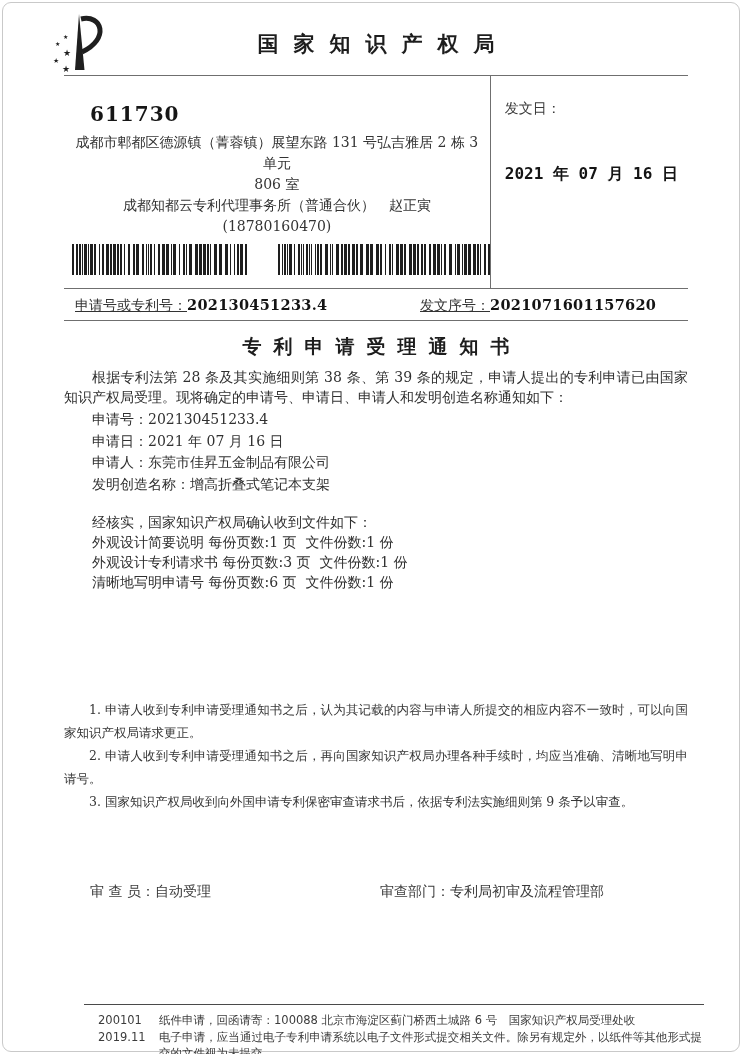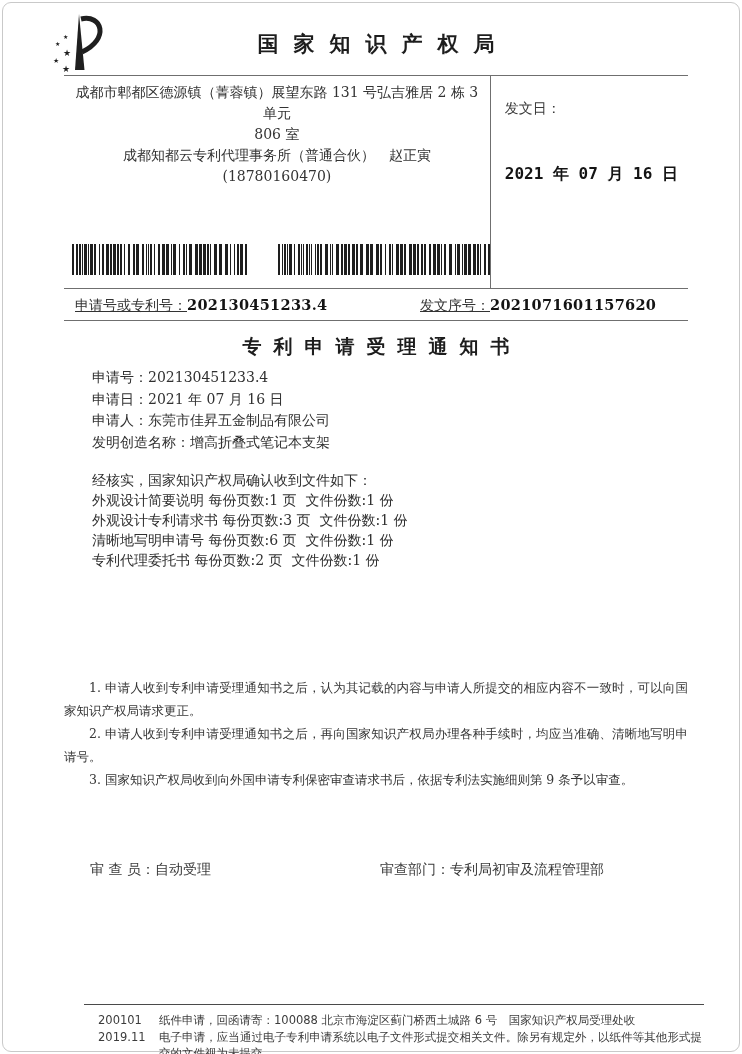--- a/index.html
+++ b/index.html
@@ -110,20 +110,21 @@
         <text x="13" y="44" font-size="9" fill="#1f1f1f">★</text>
         <text x="3" y="51" font-size="7" fill="#1f1f1f">★</text>
         <text x="12" y="60" font-size="9" fill="#1f1f1f">★</text>
       </svg>
       <div class="agency-title">国家知识产权局</div>
     </div>
     <hr class="rule">
 
     <div class="info-table">
       <div class="addr-cell">
+        <div class="postal-code">611730</div>
         <div class="addr-lines">
           <div>成都市郫都区德源镇（菁蓉镇）展望东路 131 号弘吉雅居 2 栋 3 单元</div>
           <div>806 室</div>
           <div>成都知都云专利代理事务所（普通合伙）　赵正寅(18780160470)</div>
         </div>
         <div class="barcode-row">
           <div class="barcode bc1" id="barcode1"><i style="width:2px;margin-right:2px"></i><i style="width:2px;margin-right:1px"></i><i style="width:2px;margin-right:1px"></i><i style="width:1px;margin-right:1px"></i><i style="width:3px;margin-right:1px"></i><i style="width:1px;margin-right:1px"></i><i style="width:3px;margin-right:1px"></i><i style="width:2px;margin-right:3px"></i><i style="width:1px;margin-right:2px"></i><i style="width:2px;margin-right:2px"></i><i style="width:3px;margin-right:1px"></i><i style="width:2px;margin-right:1px"></i><i style="width:3px;margin-right:1px"></i><i style="width:2px;margin-right:1px"></i><i style="width:2px;margin-right:2px"></i><i style="width:1px;margin-right:3px"></i><i style="width:2px;margin-right:3px"></i><i style="width:2px;margin-right:1px"></i><i style="width:3px;margin-right:3px"></i><i style="width:2px;margin-right:2px"></i><i style="width:1px;margin-right:1px"></i><i style="width:1px;margin-right:1px"></i><i style="width:2px;margin-right:2px"></i><i style="width:1px;margin-right:3px"></i><i style="width:2px;margin-right:2px"></i><i style="width:3px;margin-right:1px"></i><i style="width:3px;margin-right:2px"></i><i style="width:1px;margin-right:1px"></i><i style="width:3px;margin-right:3px"></i><i style="width:1px;margin-right:3px"></i><i style="width:2px;margin-right:1px"></i><i style="width:1px;margin-right:2px"></i><i style="width:3px;margin-right:3px"></i><i style="width:3px;margin-right:1px"></i><i style="width:3px;margin-right:1px"></i><i style="width:3px;margin-right:1px"></i><i style="width:2px;margin-right:1px"></i><i style="width:1px;margin-right:3px"></i><i style="width:3px;margin-right:2px"></i><i style="width:3px;margin-right:3px"></i><i style="width:3px;margin-right:2px"></i><i style="width:1px;margin-right:3px"></i><i style="width:1px;margin-right:2px"></i><i style="width:2px;margin-right:1px"></i><i style="width:3px;margin-right:2px"></i><i style="width:2px"></i></div>
           <div class="barcode bc2" id="barcode2"><i style="width:2px;margin-right:2px"></i><i style="width:1px;margin-right:1px"></i><i style="width:2px;margin-right:1px"></i><i style="width:1px;margin-right:1px"></i><i style="width:3px;margin-right:2px"></i><i style="width:1px;margin-right:3px"></i><i style="width:2px;margin-right:1px"></i><i style="width:1px;margin-right:1px"></i><i style="width:1px;margin-right:2px"></i><i style="width:2px;margin-right:1px"></i><i style="width:1px;margin-right:1px"></i><i style="width:1px;margin-right:3px"></i><i style="width:1px;margin-right:1px"></i><i style="width:2px;margin-right:1px"></i><i style="width:2px;margin-right:3px"></i><i style="width:3px;margin-right:2px"></i><i style="width:1px;margin-right:1px"></i><i style="width:1px;margin-right:3px"></i><i style="width:3px;margin-right:2px"></i><i style="width:2px;margin-right:1px"></i><i style="width:3px;margin-right:1px"></i><i style="width:2px;margin-right:2px"></i><i style="width:3px;margin-right:1px"></i><i style="width:2px;margin-right:2px"></i><i style="width:3px;margin-right:3px"></i><i style="width:3px;margin-right:1px"></i><i style="width:3px;margin-right:3px"></i><i style="width:3px;margin-right:1px"></i><i style="width:2px;margin-right:3px"></i><i style="width:1px;margin-right:3px"></i><i style="width:2px;margin-right:1px"></i><i style="width:1px;margin-right:3px"></i><i style="width:3px;margin-right:1px"></i><i style="width:3px;margin-right:1px"></i><i style="width:2px;margin-right:3px"></i><i style="width:3px;margin-right:1px"></i><i style="width:3px;margin-right:1px"></i><i style="width:2px;margin-right:2px"></i><i style="width:2px;margin-right:1px"></i><i style="width:2px;margin-right:3px"></i><i style="width:2px;margin-right:2px"></i><i style="width:3px;margin-right:1px"></i><i style="width:3px;margin-right:1px"></i><i style="width:1px;margin-right:2px"></i><i style="width:2px;margin-right:3px"></i><i style="width:3px;margin-right:3px"></i><i style="width:1px;margin-right:1px"></i><i style="width:3px;margin-right:2px"></i><i style="width:1px;margin-right:1px"></i><i style="width:3px;margin-right:1px"></i><i style="width:3px;margin-right:2px"></i><i style="width:3px;margin-right:1px"></i><i style="width:2px;margin-right:1px"></i><i style="width:1px;margin-right:3px"></i><i style="width:2px;margin-right:2px"></i><i style="width:2px"></i></div>
         </div>
       </div>
@@ -138,20 +139,21 @@
         <span class="lbl">申请号或专利号：</span><span class="num">202130451233.4</span>
       </div>
       <div class="group g-serial">
         <span class="lbl">发文序号：</span><span class="num">2021071601157620</span>
       </div>
     </div>
 
     <div class="notice-title">专利申请受理通知书</div>
 
     <div class="body-text">
+      <p class="intro">根据专利法第 28 条及其实施细则第 38 条、第 39 条的规定，申请人提出的专利申请已由国家知识产权局受理。现将确定的申请号、申请日、申请人和发明创造名称通知如下：</p>
 
       <div class="field-line">
         <span>申请号：</span><span>202130451233.4</span>
       </div>
       <div class="field-line">
         <span>申请日：</span><span>2021 年 07 月 16 日</span>
       </div>
       <div class="field-line">
         <span>申请人：</span><span>东莞市佳昇五金制品有限公司</span>
       </div>
@@ -165,24 +167,20 @@
         <span>外观设计简要说明</span>
         <span>每份页数:</span><span>1 页</span><span class="copies-lbl">文件份数:</span><span>1 份</span>
       </div>
       <div class="doc-line">
         <span>外观设计专利请求书</span>
         <span>每份页数:</span><span>3 页</span><span class="copies-lbl">文件份数:</span><span>1 份</span>
       </div>
       <div class="doc-line">
         <span>清晰地写明申请号</span>
         <span>每份页数:</span><span>6 页</span><span class="copies-lbl">文件份数:</span><span>1 份</span>
-      </div>
-      <div class="doc-line">
-        <span>专利代理委托书</span>
-        <span>每份页数:</span><span>2 页</span><span class="copies-lbl">文件份数:</span><span>1 份</span>
       </div>
     </div>
 
     <div class="hints">
       <p>1. 申请人收到专利申请受理通知书之后，认为其记载的内容与申请人所提交的相应内容不一致时，可以向国家知识产权局请求更正。</p>
       <p>2. 申请人收到专利申请受理通知书之后，再向国家知识产权局办理各种手续时，均应当准确、清晰地写明申请号。</p>
       <p>3. 国家知识产权局收到向外国申请专利保密审查请求书后，依据专利法实施细则第 9 条予以审查。</p>
     </div>
 
     <div class="review">

